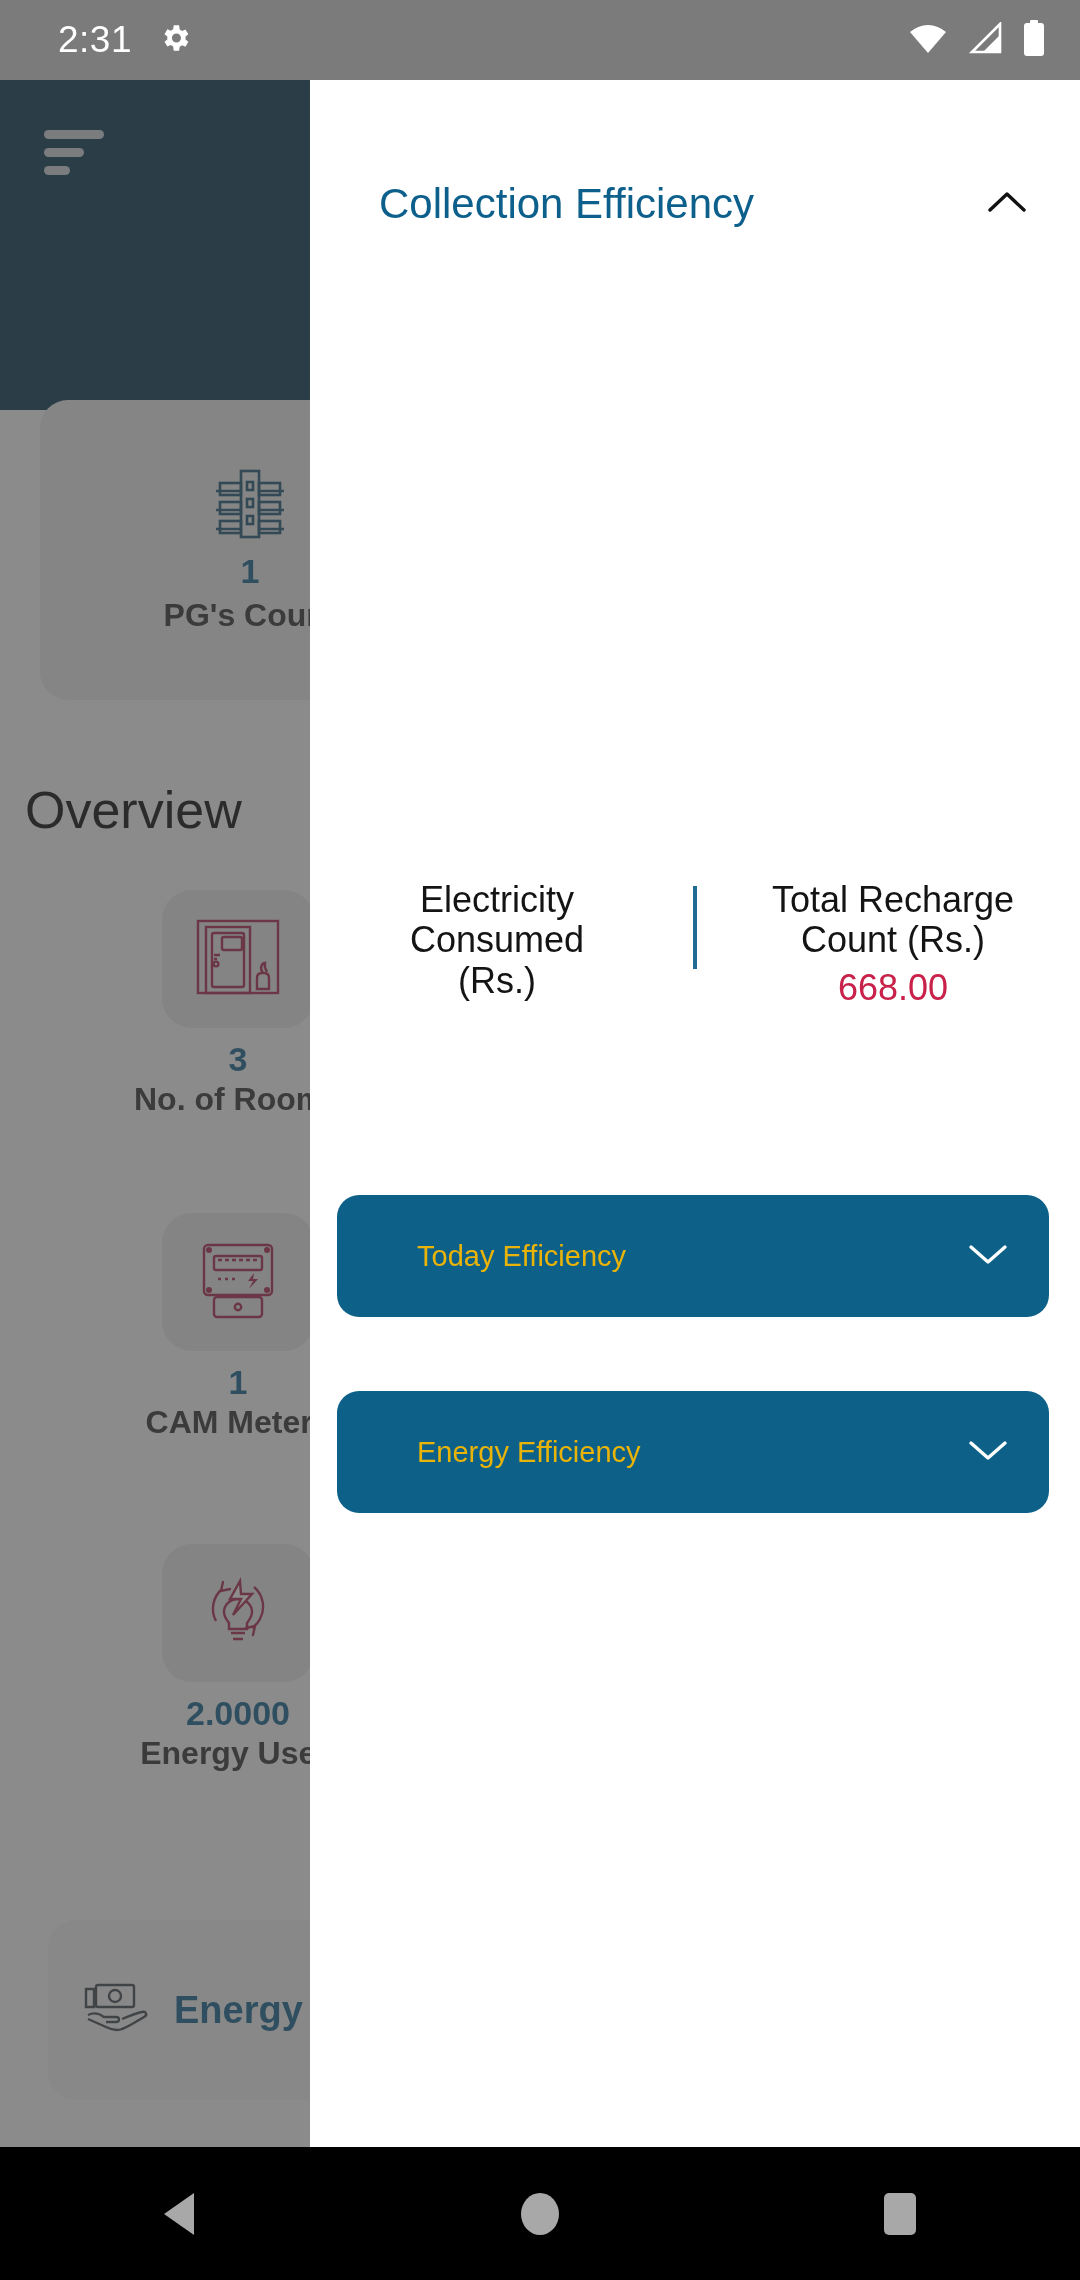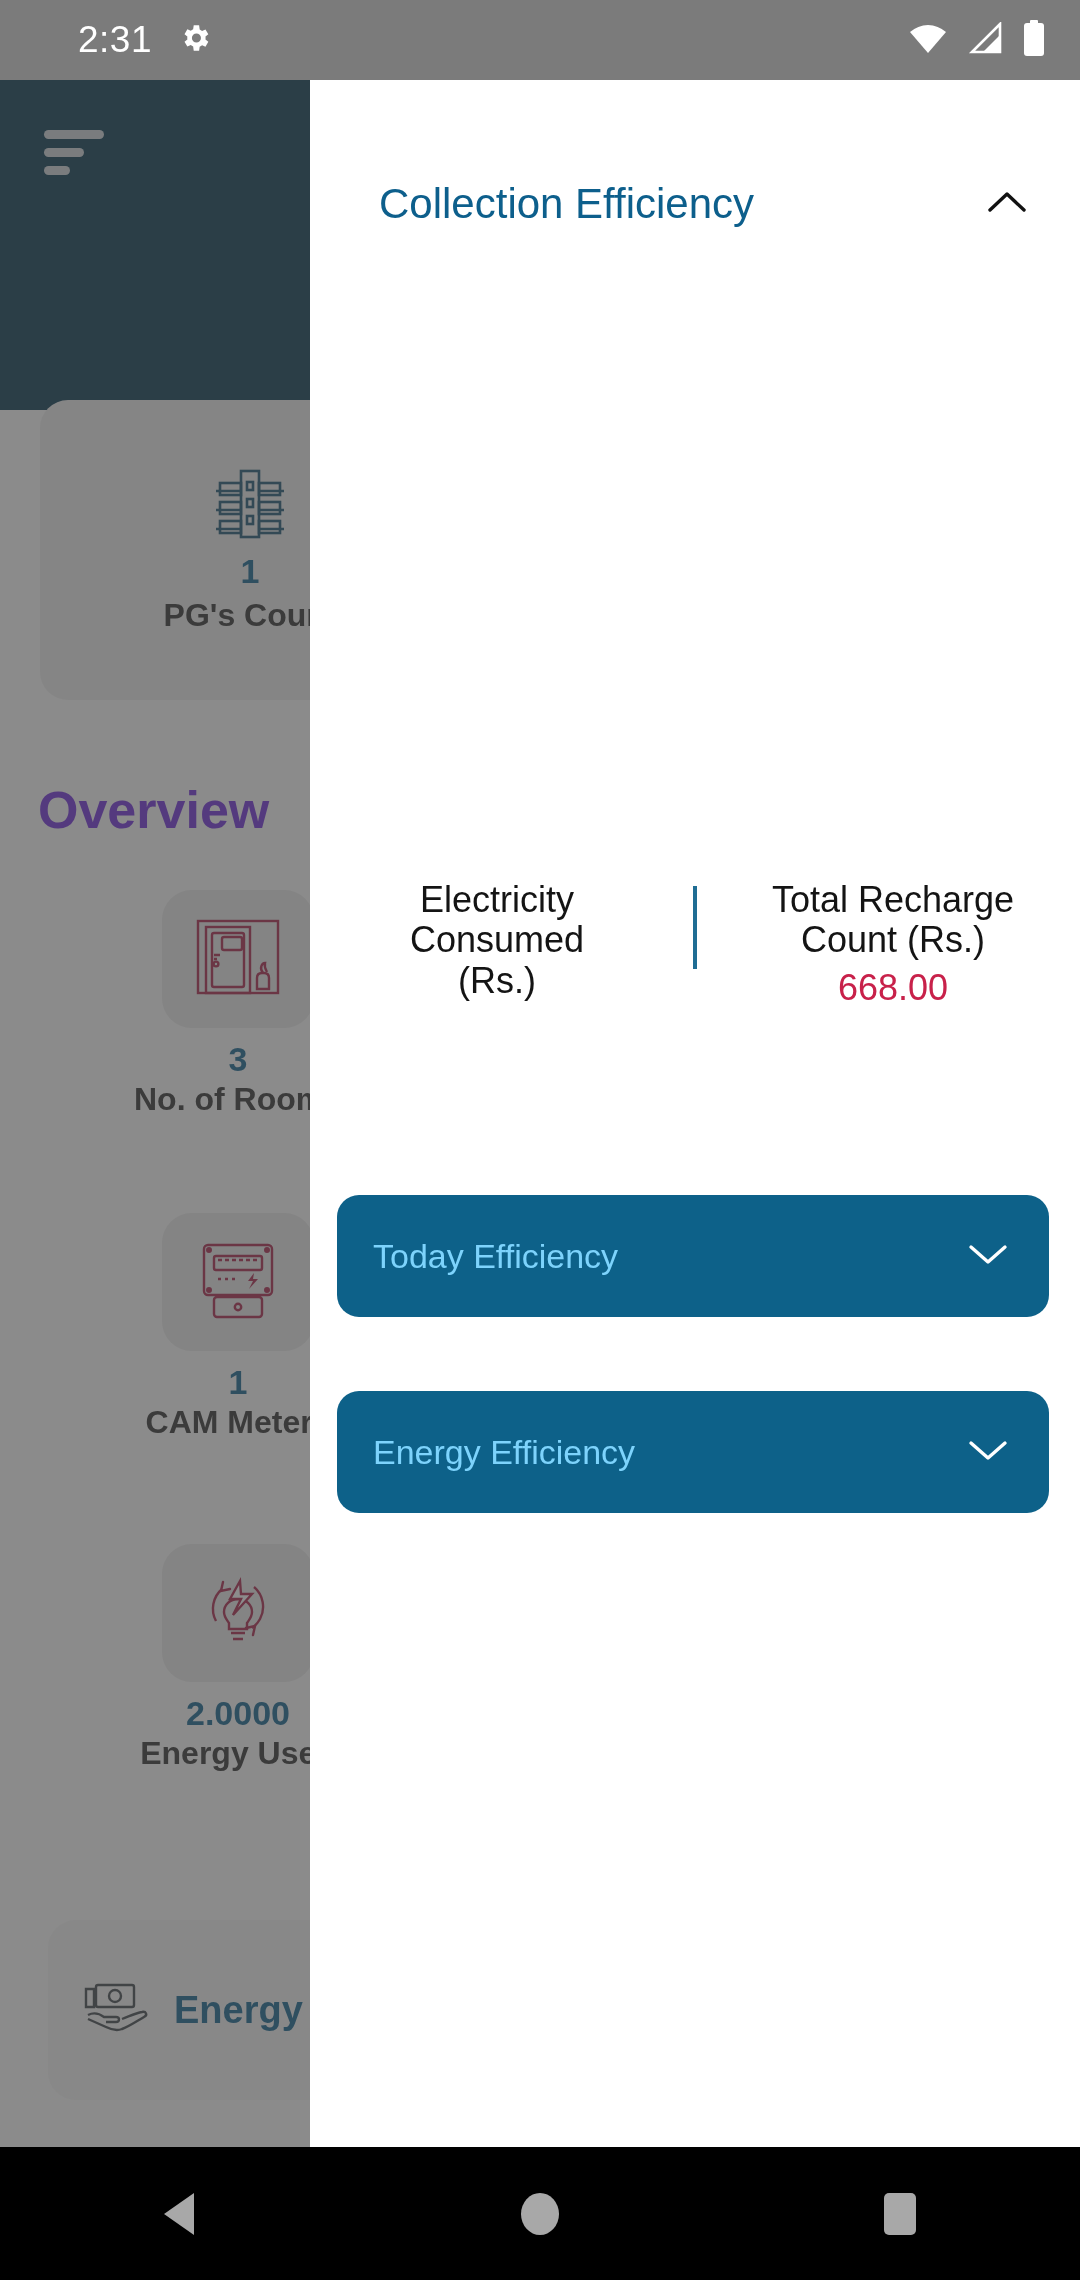--- a/index.html
+++ b/index.html
@@ -10,21 +10,21 @@
     overflow: hidden;
   }
   #screen { position: relative; width: 1080px; height: 2280px; overflow: hidden; }
 
   
   #status-bar {
     position: absolute; left: 0; top: 0; width: 1080px; height: 80px;
     background: #7b7b7b; display: flex; align-items: center;
     padding: 0 34px 0 58px; color: #fff;
   }
-  #status-left { display: flex; align-items: center; gap: 26px; margin-left: 20px; }
+  #status-left { display: flex; align-items: center; gap: 26px; }
   #clock { font-size: 37px; letter-spacing: .5px; }
   #status-right { margin-left: auto; display: flex; align-items: center; gap: 18px; }
 
   
   #bg-layer { position: absolute; left: 0; top: 80px; width: 1080px; height: 2067px; background: #f0f0f0; }
   #bg-appbar {
     position: absolute; left: 0; top: 0; width: 1080px; height: 330px;
     background: #00324b;
   }
   #bg-body {
@@ -41,22 +41,22 @@
 
   .bg-top-card {
     position: absolute; left: 40px; top: 320px; width: 420px; height: 300px;
     background: #ededed; border-radius: 28px;
     display: flex; flex-direction: column; align-items: center; justify-content: center; gap: 6px;
   }
   .bg-top-card .num { font-size: 34px; font-weight: bold; color: #0d5f8c; }
   .bg-top-card .lbl { font-size: 32px; font-weight: bold; color: #2b2b2b; }
 
   #overview-title {
-    position: absolute; left: 38px; top: 700px;
-    font-size: 52px; font-weight: bold; color: #6d28d9;
+    position: absolute; left: 25px; top: 700px;
+    font-size: 52px; font-weight: normal; color: #000000;
   }
   .stat-block {
     position: absolute; left: 88px; width: 300px;
     display: flex; flex-direction: column; align-items: center;
   }
   .stat-tile {
     width: 152px; height: 138px; background: #e9e9e9; border-radius: 30px;
     display: flex; align-items: center; justify-content: center;
   }
   .stat-num { font-size: 34px; font-weight: bold; color: #0d5f8c; margin-top: 12px; }
@@ -105,21 +105,21 @@
   .kpi { width: 290px; text-align: center; padding: 0 14px; }
   .kpi-label { font-size: 36px; color: #141414; line-height: 1.12; }
   .kpi-value { font-size: 36px; color: #c8214a; margin-top: 6px; }
   #kpi-divider { width: 4px; background: #1f6d94; margin: 6px 12px 40px; }
 
   .efficiency-btn {
     position: absolute; left: 27px; width: 712px; height: 122px;
     background: #0d6189; border-radius: 22px;
     display: flex; align-items: center; padding: 0 40px 0 36px; cursor: pointer;
   }
-  .efficiency-btn .lbl { color: #7dd3fc; font-size: 34px; }
+  .efficiency-btn .lbl { color: #eab308; font-size: 29px; margin-left: 44px; }
   .efficiency-btn .chev { margin-left: auto; }
   #btn-today { top: 1115px; }
   #btn-monthly { top: 1311px; }
 
   
   #nav-bar {
     position: absolute; left: 0; top: 2147px; width: 1080px; height: 133px;
     background: #000; display: flex; align-items: center; justify-content: space-around;
   }
   #nav-bar .navbtn { width: 180px; display: flex; align-items: center; justify-content: center; }

